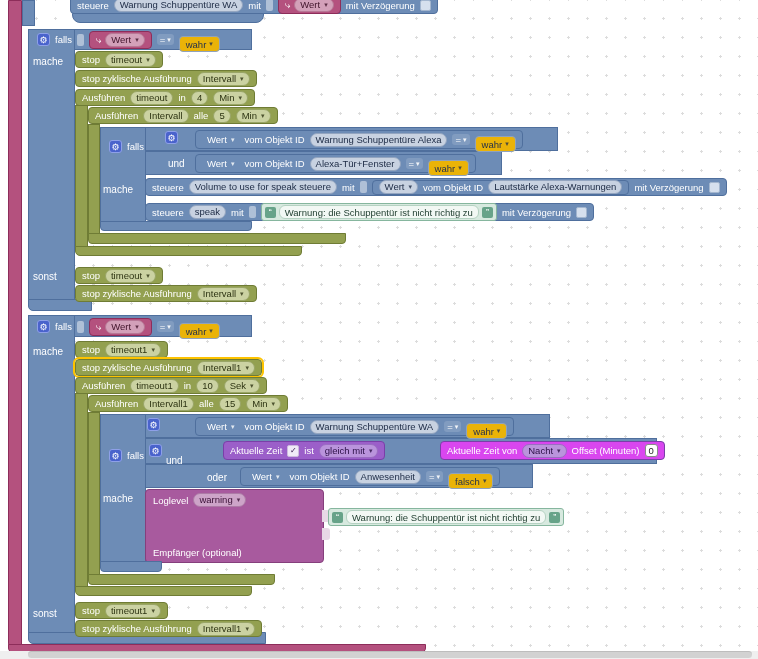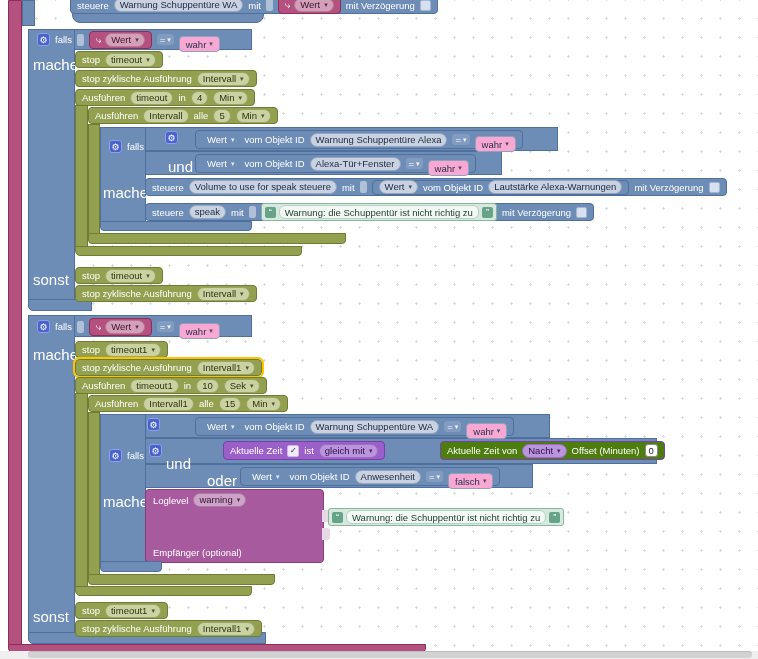--- a/index.html
+++ b/index.html
@@ -43,30 +43,30 @@
        background:#d6e0ee;border:1px solid #a3b6cf;}
   .chkw{display:inline-flex;width:10px;height:10px;border-radius:2px;flex:none;
         background:#f0eaf7;border:1px solid #cdbade;color:#2c1046;font-size:8px;
         align-items:center;justify-content:center;}
   .pinkblk{display:inline-flex;align-items:center;gap:4px;height:16px;padding:0 6px;
         background:#b4517e;border:1px solid #8d2d5a;border-radius:4px;flex:none;}
   .cmp{position:absolute;display:flex;align-items:center;gap:5px;height:19px;
        padding:0 6px;background:#6d8cb6;border:1px solid #4f6f9d;border-radius:4px;
        font-size:9.5px;color:#fff;white-space:nowrap;box-sizing:border-box;}
   .valp{display:inline-flex;align-items:center;gap:2px;height:14px;padding:0 6px;
-        background:#f9a8d4;border:1px solid #8fa2bd;border-radius:4px;color:#26324a;
+        background:#eab308;border:1px solid #8fa2bd;border-radius:4px;color:#26324a;
         font-size:9.5px;flex:none;margin-top:9px;}
   .strblk{display:inline-flex;align-items:center;gap:3px;height:16px;padding:0 3px;
         background:#d7e9df;border:1px solid #86b69e;border-radius:3px;flex:none;}
   .qic{display:inline-flex;width:11px;height:11px;background:#67a389;border-radius:2px;
        color:#fff;font-size:9px;align-items:center;justify-content:center;flex:none;}
   .strf{background:#f2f8f4;border:1px solid #b5d2c2;color:#1d3b2d;border-radius:6px;
         padding:0 5px;height:12px;display:inline-flex;align-items:center;font-size:9.5px;}
   .hl{outline:2px solid #fdc300;outline-offset:0;}
-  .lblcol{position:absolute;font-size:15px;color:#fff;white-space:nowrap;}
+  .lblcol{position:absolute;font-size:10px;color:#fff;white-space:nowrap;}
   .tab{position:absolute;width:8px;height:12px;background:#e8d8e6;border-radius:0 3px 3px 0;}
   .warow{display:flex;align-items:center;gap:5px;height:18px;padding:0 7px;font-size:9.5px;
         color:#fff;white-space:nowrap;}
 </style>
 </head>
 <body>
 
 <div class="bar pinkc" style="left:8px;top:0;width:14px;height:649px;border-radius:0 0 0 6px;"></div>
 <div class="bar pinkc" style="left:8px;top:644px;width:418px;height:9px;border-radius:0 0 5px 5px;"></div>
 
@@ -257,21 +257,21 @@
   <span class="ddw">=</span>
   <span class="valp dd">wahr</span>
 </div>
 
 <div class="cmp purple" style="left:223px;top:441px;background:#9b5fc9;border-color:#7a3fa8;">
   <span>Aktuelle Zeit</span>
   <span class="chkw">✓</span>
   <span>ist</span>
   <span class="fld dd">gleich mit</span>
 </div>
-<div class="cmp purple" style="left:440px;top:441px;background:#4d7c0f;border-color:#7a3fa8;">
+<div class="cmp purple" style="left:440px;top:441px;background:#d946ef;border-color:#7a3fa8;">
   <span>Aktuelle Zeit von</span>
   <span class="fld dd">Nacht</span>
   <span>Offset (Minuten)</span>
   <span class="fldw">0</span>
 </div>
 
 <div class="cmp" style="left:240px;top:467px;">
   <span class="fld dd">Wert</span>
   <span>vom Objekt ID</span>
   <span class="fld bluf">Anwesenheit</span>

